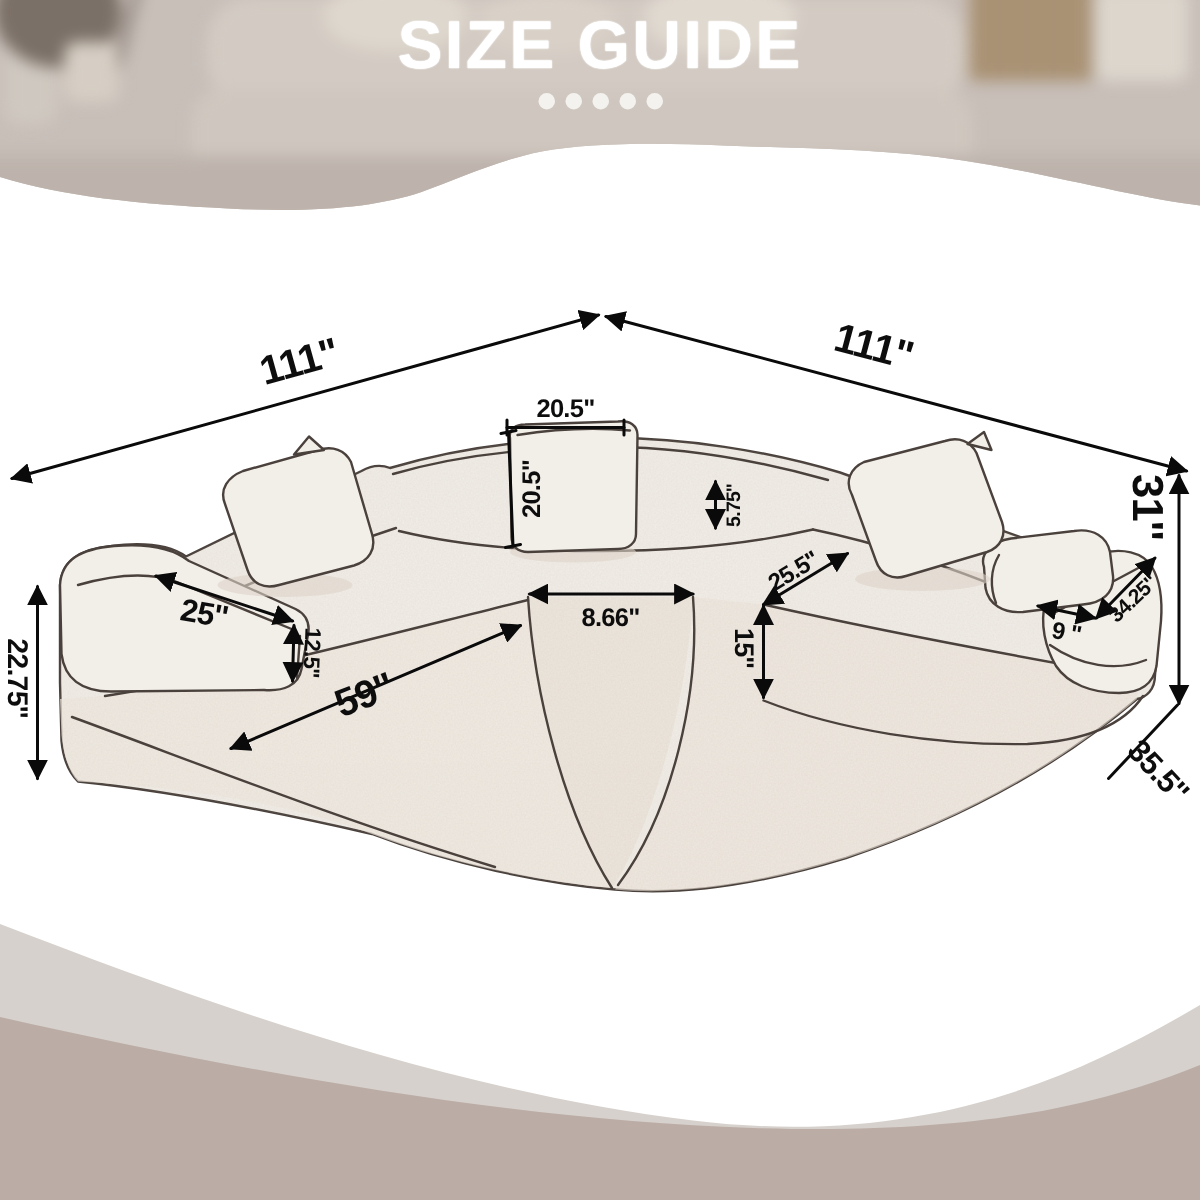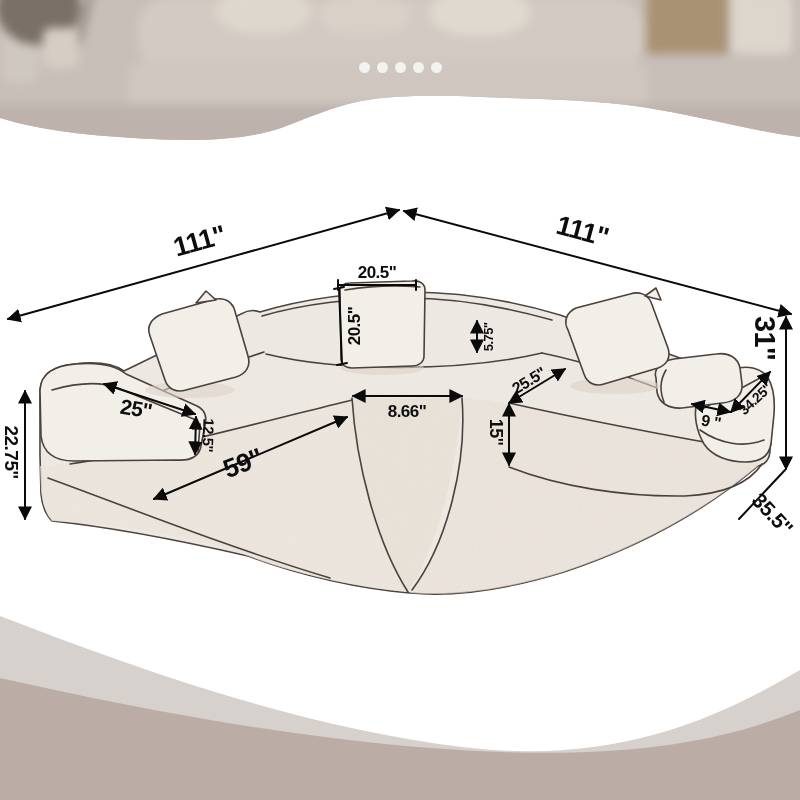--- a/index.html
+++ b/index.html
@@ -48,20 +48,23 @@
       <div class="blob b-pil1"></div>
       <div class="blob b-pil2"></div>
       <div class="blob b-pil3"></div>
       <div class="blob b-seat"></div>
       <div class="blob b-floor"></div>
       <div class="blob b-slats"></div>
       <div class="blob b-rlight"></div>
     </div>
   </div>
 
+  <div class="title-wrap">
+    <h1 class="title">SIZE GUIDE</h1>
+  </div>
   <div class="dots">
     <span class="dot"></span>
     <span class="dot"></span>
     <span class="dot"></span>
     <span class="dot"></span>
     <span class="dot"></span>
   </div>
 
   <svg class="diagram" width="800" height="800" viewBox="0 0 800 800">
     <defs>

